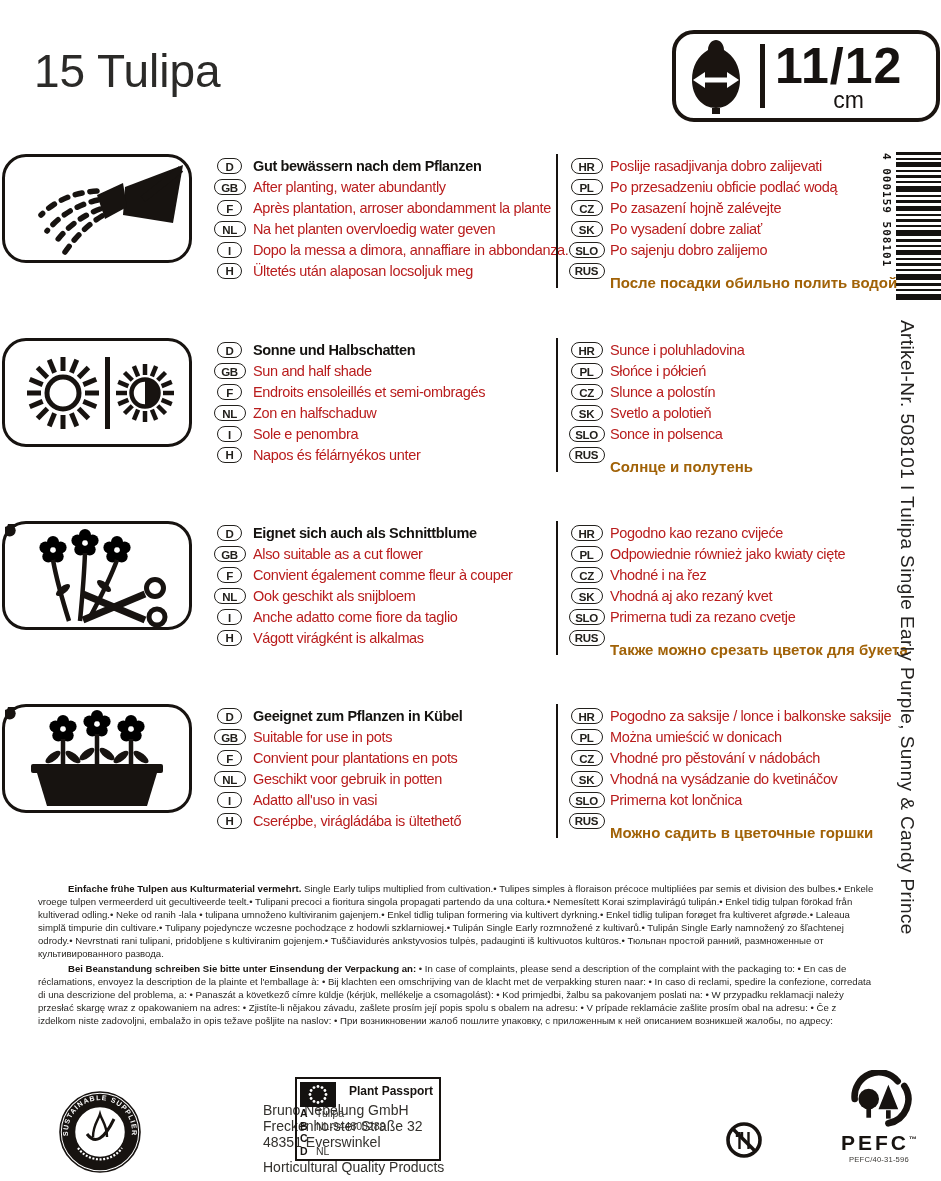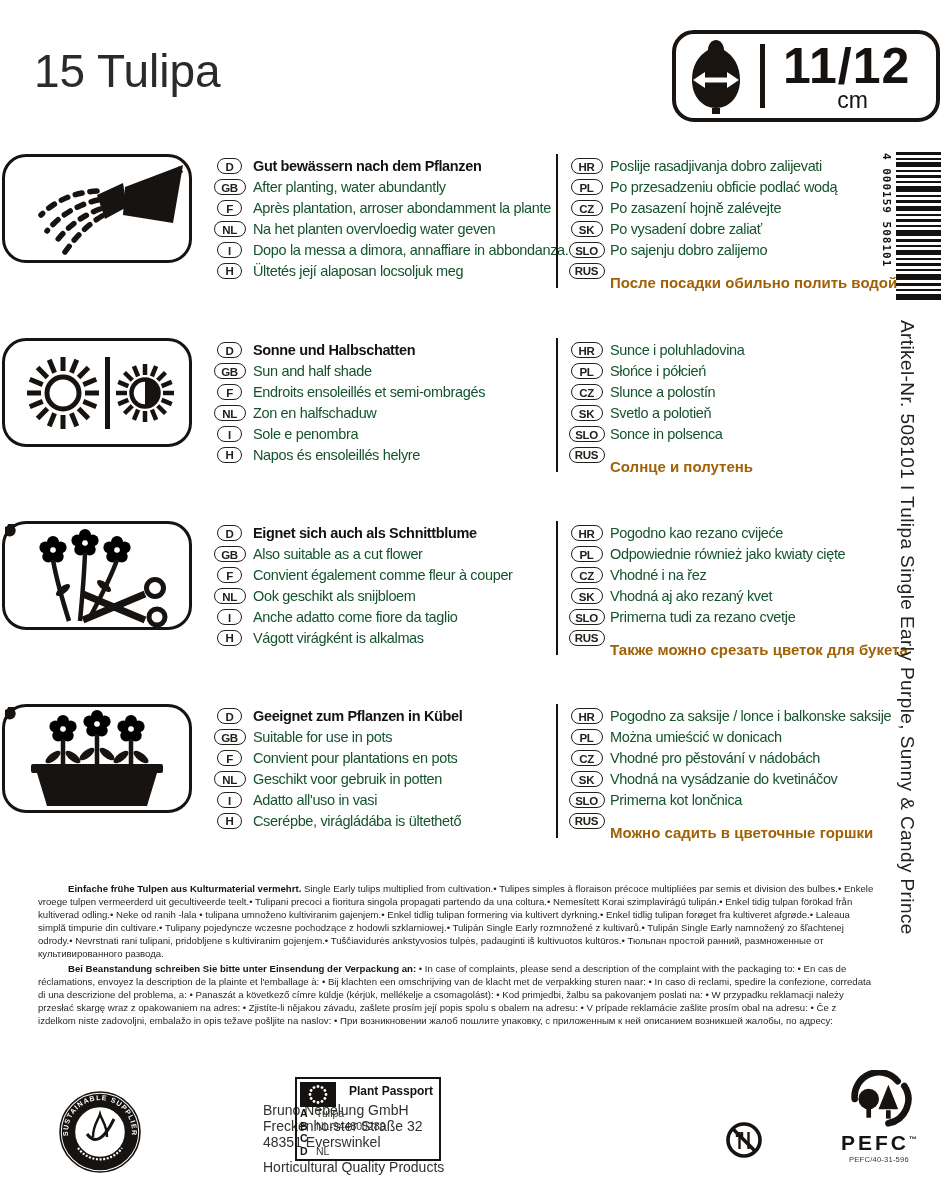--- a/index.html
+++ b/index.html
@@ -7,38 +7,38 @@
         font-family:"Liberation Sans","DejaVu Sans",sans-serif;color:#1d1b17;border-radius:9px;}
 
   
   #title{position:absolute;left:34px;top:44px;font-size:46px;font-weight:400;
          letter-spacing:0;color:#2b2a28;margin:0;}
   #size-badge{position:absolute;left:672px;top:30px;width:268px;height:92px;
               border:4px solid #1a1410;border-radius:22px;box-sizing:border-box;
               display:flex;align-items:center;}
   #size-badge .sep{width:5px;height:64px;background:#1a1410;margin:0 10px 0 4px;}
   #size-badge .nums{display:flex;flex-direction:column;align-items:center;line-height:1;}
-  #size-badge .val{font-size:50px;font-weight:700;letter-spacing:1px;color:#161210;margin-left:8px;}
+  #size-badge .val{font-size:50px;font-weight:700;letter-spacing:1px;color:#161210;}
   #size-badge .unit{font-size:23px;font-weight:400;color:#161210;margin-top:-2px;margin-left:20px;}
 
   
   .block{position:absolute;left:0;width:941px;height:140px;}
   .iconbox{position:absolute;left:2px;top:2px;width:184px;height:103px;
            border:3.5px solid #171310;border-radius:24px;box-sizing:content-box;}
   .iconbox svg{display:block;width:184px;height:103px;}
   .colL{position:absolute;left:211px;top:4px;}
   .colR{position:absolute;left:568px;top:4px;}
   .vline{position:absolute;left:556px;top:2px;width:2px;height:134px;background:#171310;}
   .row{display:flex;align-items:center;height:20.9px;}
   .bcell{width:37px;display:flex;justify-content:center;}
   .bdg{display:inline-flex;justify-content:center;align-items:center;height:16px;
        border:1.8px solid #22201c;border-radius:8px;font-size:11.5px;font-weight:700;
        letter-spacing:-0.3px;color:#22201c;box-sizing:border-box;padding-top:1px;}
   .w1{width:25px}.w2{width:32px}.w3{width:36px}
-  .t{margin-left:5px;font-size:14.5px;letter-spacing:-0.35px;color:#14532d;white-space:nowrap;}
+  .t{margin-left:5px;font-size:14.5px;letter-spacing:-0.35px;color:#b91c1c;white-space:nowrap;}
   .b{font-weight:700;color:#151310;}
   .r{font-weight:600;font-size:15px;letter-spacing:0;color:#a16207;margin-top:24px;}
 
   
   #barcode{position:absolute;left:896px;top:152px;}
   #barcode-digits{position:absolute;left:880px;top:153px;height:152px;
                   writing-mode:vertical-rl;white-space:pre;
                   font-family:"DejaVu Sans Mono","Liberation Mono",monospace;
                   font-size:11px;font-weight:700;letter-spacing:1px;color:#141210;}
   #article-no{position:absolute;left:896px;top:320px;writing-mode:vertical-rl;
@@ -135,21 +135,21 @@
       <div class="row">
           <span class="bcell">
             <span class="bdg w1">I</span>
           </span>
           <span class="t">Dopo la messa a dimora, annaffiare in abbondanza.</span>
         </div>
       <div class="row">
           <span class="bcell">
             <span class="bdg w1">H</span>
           </span>
-          <span class="t">Ültetés její alaposan locsoljuk meg</span>
+          <span class="t">Ültetés után alaposan locsoljuk meg</span>
         </div>
     </div>
     <div class="vline"></div>
     <div class="colR">
       <div class="row">
           <span class="bcell">
             <span class="bdg w2">HR</span>
           </span>
           <span class="t">Poslije rasadjivanja dobro zalijevati</span>
         </div>
@@ -263,21 +263,21 @@
       <div class="row">
           <span class="bcell">
             <span class="bdg w1">I</span>
           </span>
           <span class="t">Sole e penombra</span>
         </div>
       <div class="row">
           <span class="bcell">
             <span class="bdg w1">H</span>
           </span>
-          <span class="t">Napos és ensoleillés helyre</span>
+          <span class="t">Napos és félárnyékos unter</span>
         </div>
     </div>
     <div class="vline"></div>
     <div class="colR">
       <div class="row">
           <span class="bcell">
             <span class="bdg w2">HR</span>
           </span>
           <span class="t">Sunce i poluhladovina</span>
         </div>

